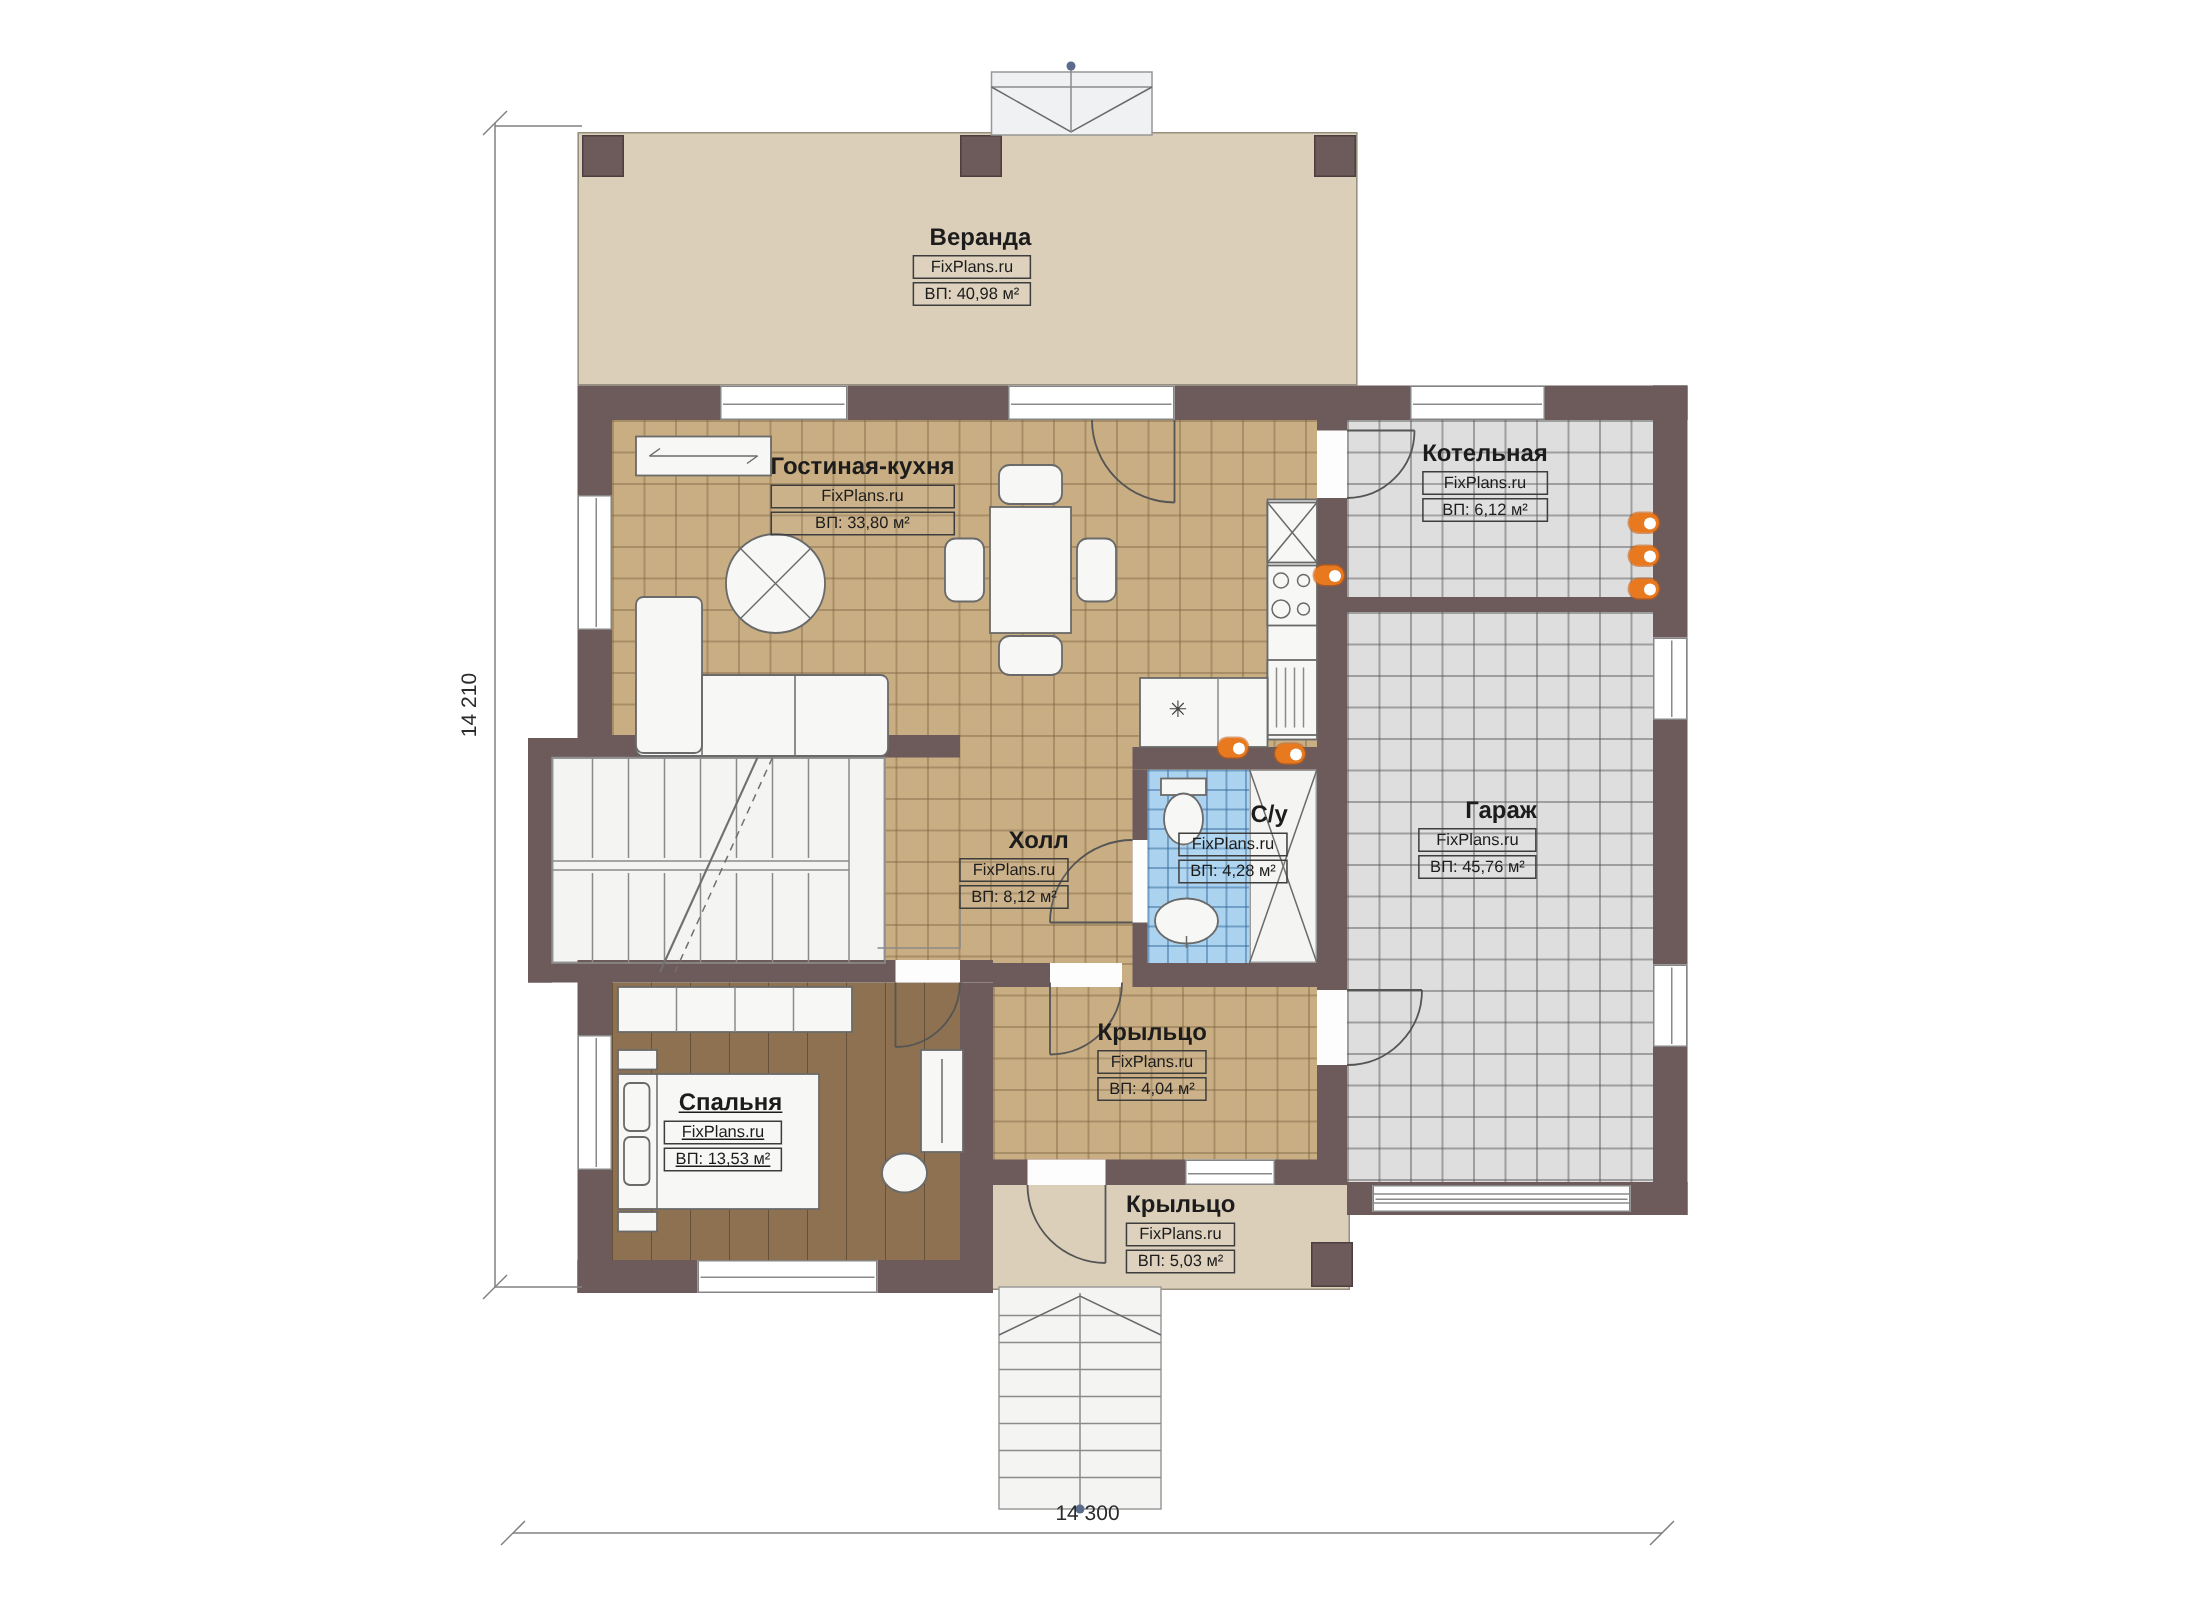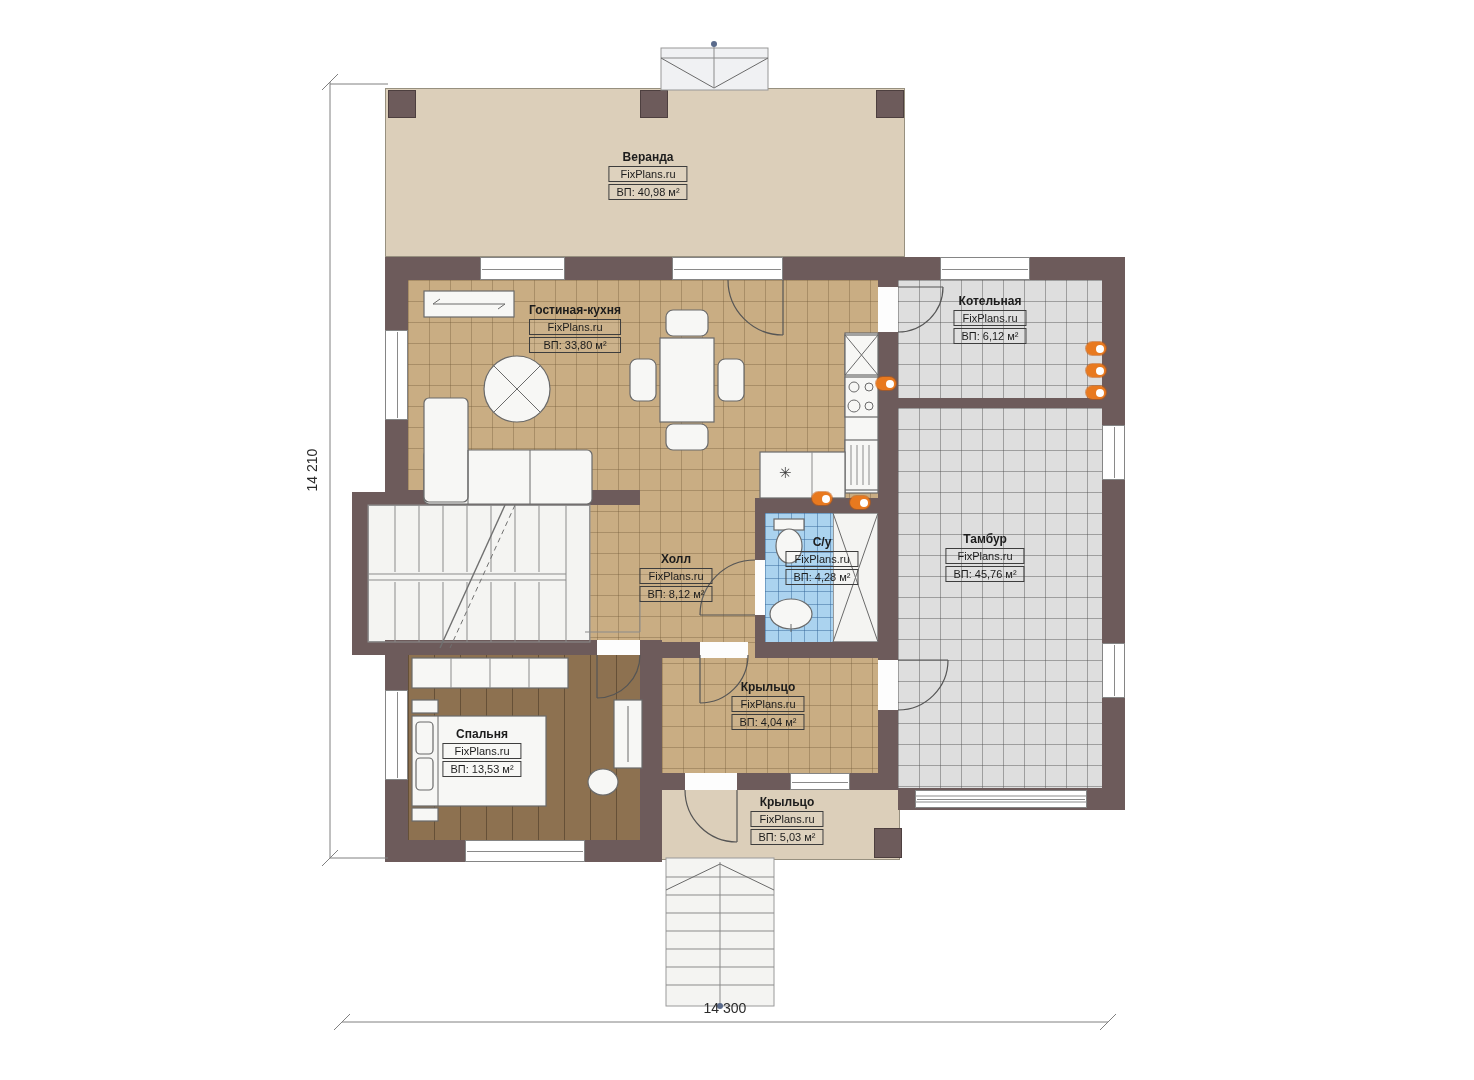--- a/index.html
+++ b/index.html
@@ -34,21 +34,21 @@
   .gap{position:absolute;background:#fdfdfd;z-index:3;}
   
   svg.overlay{position:absolute;left:0;top:0;z-index:4;}
   .fur{fill:#f7f7f5;stroke:#6a6a6a;stroke-width:1.2;}
   .ln{stroke:#6a6a6a;stroke-width:1;fill:none;}
   .thin{stroke:#8b8b8b;stroke-width:1;fill:none;}
   .arc{stroke:#555;stroke-width:1.2;fill:none;}
   .dim{stroke:#808080;stroke-width:1;fill:none;}
   
   .rlabel{position:absolute;z-index:5;transform:translateX(-50%);text-align:center;color:#1c1c1c;}
-  .rname{font-size:12px;font-weight:bold;margin-bottom:2px;white-space:nowrap;}
+  .rname{font-size:16px;font-weight:bold;margin-bottom:2px;white-space:nowrap;text-align:right;}
   .rbox{font-size:11px;border:1px solid #3d3d3d;padding:1px 7px;margin-top:2px;white-space:nowrap;
         background:rgba(255,255,255,0.07);}
   .dim-label{position:absolute;z-index:5;font-size:14px;color:#2b2b2b;}
   .dim-v{left:282px;top:462px;transform:rotate(-90deg);transform-origin:center;width:60px;text-align:center;}
   .dim-h{left:725px;top:1000px;transform:translateX(-50%);}
   
   .oi{position:absolute;width:20px;height:13px;background:#e8791f;border-radius:7px;z-index:6;
       box-shadow:0 0 0 1px rgba(200,90,10,.55);}
   .oi::after{content:"";position:absolute;right:2px;top:2.5px;width:8px;height:8px;border-radius:50%;background:#fff;}
   .snow{position:absolute;z-index:5;font-size:15px;color:#3f3f3f;}
@@ -275,40 +275,40 @@
     <div class="rname">Гостиная-кухня</div>
     <div class="rbox">FixPlans.ru</div>
     <div class="rbox">ВП: 33,80 м²</div>
   </div>
   <div class="rlabel" style="left:990px;top:294px;">
     <div class="rname">Котельная</div>
     <div class="rbox">FixPlans.ru</div>
     <div class="rbox">ВП: 6,12 м²</div>
   </div>
   <div class="rlabel" style="left:985px;top:532px;">
-    <div class="rname">Тамбур</div>
+    <div class="rname">Гараж</div>
     <div class="rbox">FixPlans.ru</div>
     <div class="rbox">ВП: 45,76 м²</div>
   </div>
   <div class="rlabel" style="left:676px;top:552px;">
     <div class="rname">Холл</div>
     <div class="rbox">FixPlans.ru</div>
     <div class="rbox">ВП: 8,12 м²</div>
   </div>
   <div class="rlabel" style="left:822px;top:535px;">
     <div class="rname">С/у</div>
     <div class="rbox">FixPlans.ru</div>
     <div class="rbox">ВП: 4,28 м²</div>
   </div>
   <div class="rlabel" style="left:768px;top:680px;">
     <div class="rname">Крыльцо</div>
     <div class="rbox">FixPlans.ru</div>
     <div class="rbox">ВП: 4,04 м²</div>
   </div>
-  <div class="rlabel" style="left:482px;top:727px;">
+  <div class="rlabel" style="left:482px;top:727px;text-decoration:underline;">
     <div class="rname">Спальня</div>
     <div class="rbox">FixPlans.ru</div>
     <div class="rbox">ВП: 13,53 м²</div>
   </div>
   <div class="rlabel" style="left:787px;top:795px;">
     <div class="rname">Крыльцо</div>
     <div class="rbox">FixPlans.ru</div>
     <div class="rbox">ВП: 5,03 м²</div>
   </div>
 

